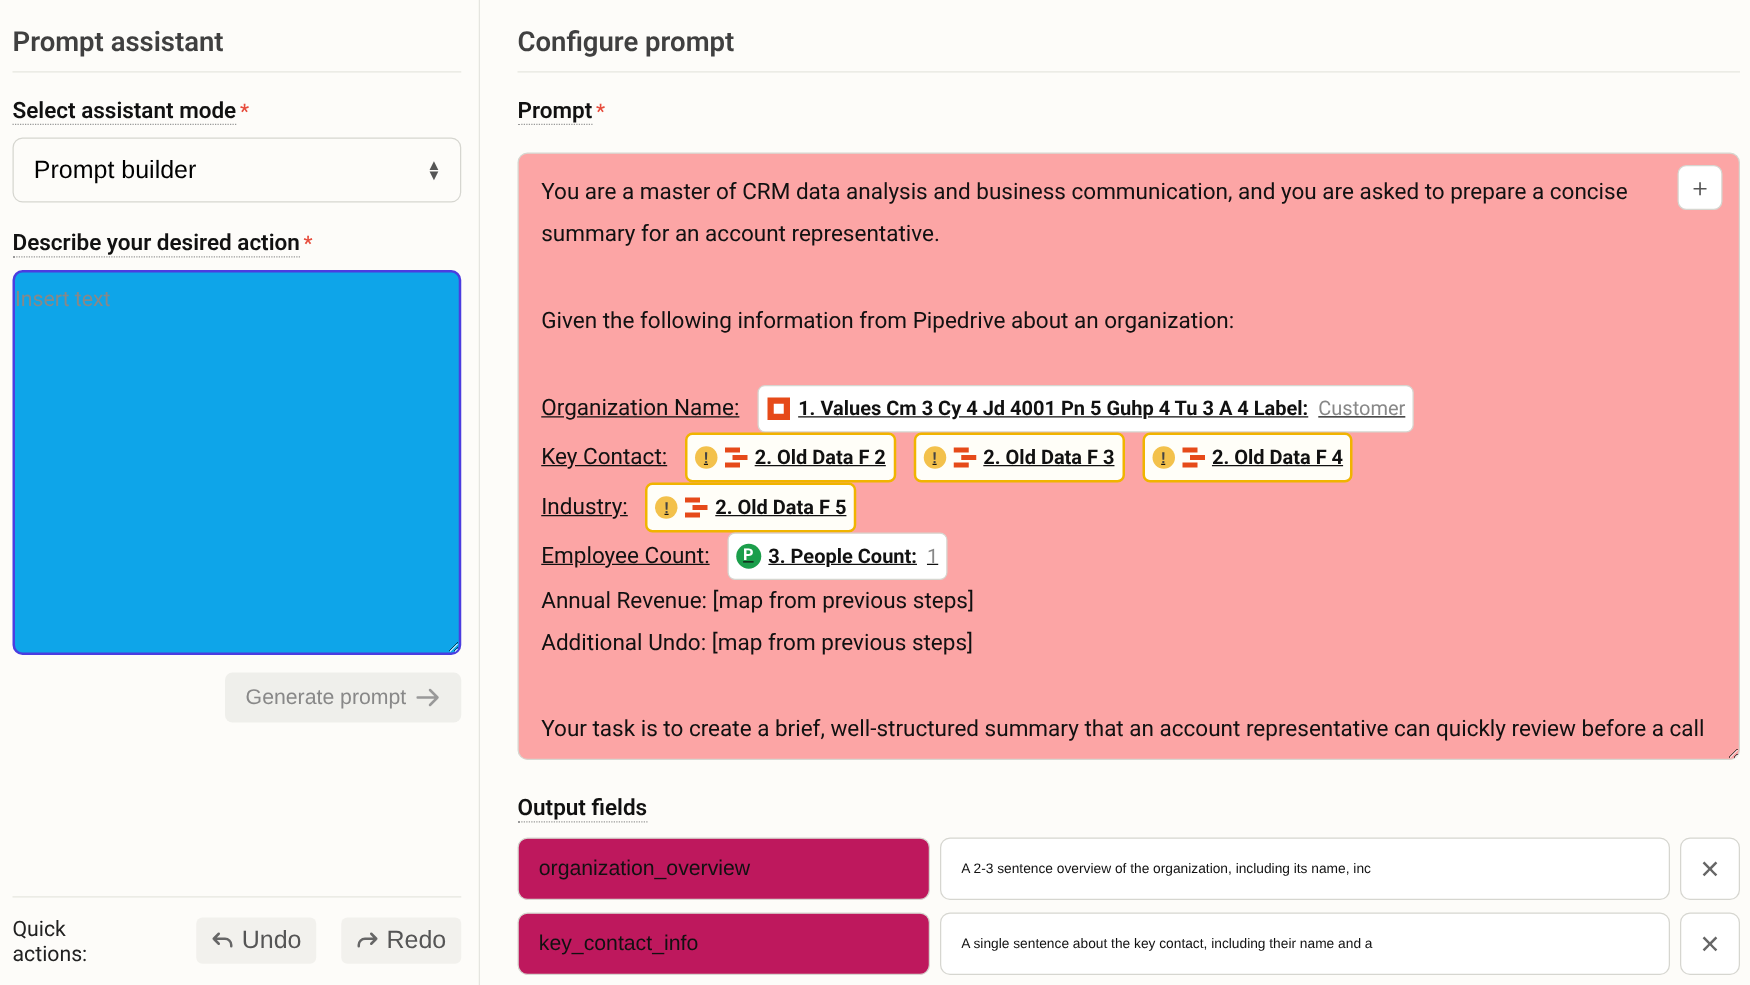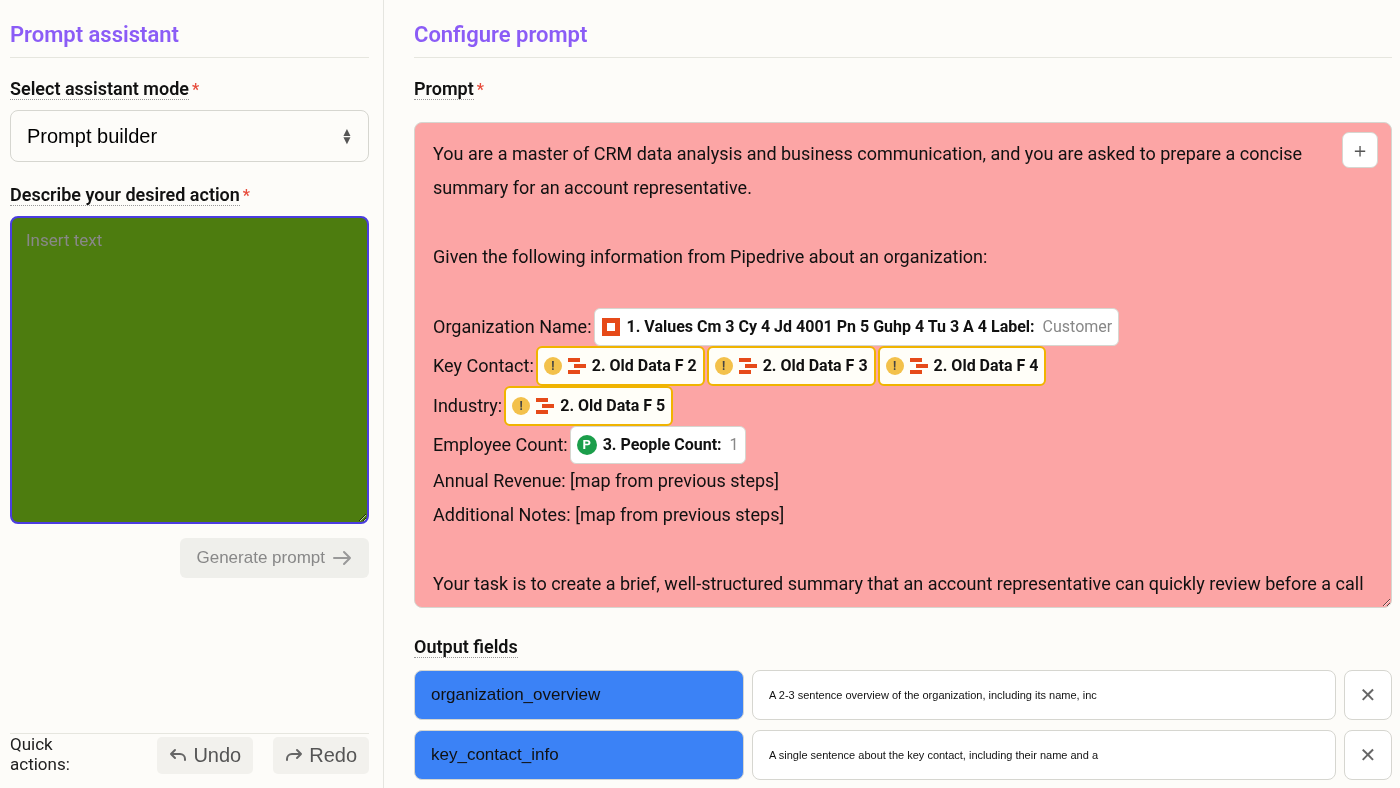--- a/index.html
+++ b/index.html
@@ -21,21 +21,21 @@
     flex-direction: column;
   }
   .main {
     flex: 1;
     padding: 22px 8px 8px 30px;
     display: flex;
     flex-direction: column;
     overflow: hidden;
   }
   .section-title {
-    color: #8b5cf6;
+    color: #404040;
     font-size: 22px;
     font-weight: 600;
     margin-bottom: 10px;
   }
   .divider {
     border: none;
     border-top: 1px solid #e6e6df;
     margin-bottom: 20px;
   }
   .field-label {
@@ -69,22 +69,22 @@
     pointer-events: none;
     color: #555;
     font-size: 12px;
     line-height: 8px;
   }
   .desc-textarea {
     width: 100%;
     height: 308px;
     border: 2px solid #4b3de0;
     border-radius: 8px;
-    background: #4d7c0f;
-    padding: 12px 14px;
+    background: #0ea5e9;
+    padding: 12px 0;
     font-size: 17px;
     font-family: inherit;
     resize: both;
     color: #111;
   }
   .desc-textarea::placeholder { color: #888; }
   .gen-row { display: flex; justify-content: flex-end; margin-top: 14px; align-items: flex-end; }
   .btn-gen {
     background: #efefeb;
     border: none;
@@ -93,22 +93,23 @@
     font-size: 17px;
     color: #888;
     display: flex;
     align-items: center;
     gap: 8px;
     cursor: default;
   }
   .quickbar {
     margin-top: auto;
     border-top: 1px solid #e6e6df;
-    display: flex;
-    align-items: flex-end;
+    padding-top: 16px;
+    display: flex;
+    align-items: flex-start;
     gap: 20px;
   }
   .quick-label { font-size: 17px; color: #222; margin-right: 34px;}
   .btn-small {
     background: #f2f1ed;
     border: none;
     border-radius: 5px;
     padding: 7px 12px;
     font-size: 20px;
     color: #555;
@@ -141,21 +142,21 @@
     border-radius: 7px;
     background: #fff;
     display: flex;
     align-items: center;
     justify-content: center;
     font-size: 20px;
     color: #555;
     cursor: pointer;
   }
   .prompt-box p { margin: 0; }
-  .prompt-line { display: flex; align-items: center; flex-wrap: wrap; gap: 2px; line-height: 2.0;}
+  .prompt-line { display: flex; align-items: center; flex-wrap: wrap; gap: 14px; line-height: 2.0; text-decoration: underline;}
   .token {
     display: inline-flex;
     align-items: center;
     gap: 6px;
     border: 1px solid #d6d6d0;
     border-radius: 6px;
     background: #fff;
     padding: 2px 6px 2px 6px;
     font-weight: 700;
     font-size: 16px;
@@ -190,21 +191,21 @@
     display:flex; align-items:center; justify-content:center; font-weight:700; font-size:13px;
   }
   .output-section { margin-top: 28px; }
   .out-title {
     font-size: 18px; font-weight: 600; border-bottom: 1px dotted #999; display: inline-block;
     margin-bottom: 12px;
   }
   .out-row { display:flex; gap:8px; margin-bottom:10px; }
   .out-field {
     flex: 0 0 330px;
-    border:1px solid #d6d6d0; border-radius:8px; background:#3b82f6;
+    border:1px solid #d6d6d0; border-radius:8px; background:#be185d;
     padding: 14px 16px; font-size: 17px; color:#111;
   }
   .out-desc {
     flex: 1;
     border:1px solid #d6d6d0; border-radius:8px; background:#fff;
     padding: 14px 16px; font-size: 11px; color:#111;
     white-space: nowrap; overflow:hidden; text-overflow: clip;
   }
   .out-del {
     flex: 0 0 48px;
@@ -347,21 +348,21 @@
       <div class="prompt-line">
         <span>Employee Count:</span>
         <span class="token">
           <span class="icon-p">P</span>
           <span>3. People Count:</span>
           <span class="meta">1</span>
         </span>
       </div>
 
       <p>Annual Revenue: [map from previous steps]</p>
-      <p>Additional Notes: [map from previous steps]</p>
+      <p>Additional Undo: [map from previous steps]</p>
       <p>&nbsp;</p>
       <p>Your task is to create a brief, well-structured summary that an account representative can quickly review before a call with the organization. The summary should highlight the most important aspects of the</p>
     </div>
   </div>
 
   <div class="output-section">
     <div class="out-title">Output fields</div>
 
     <div class="out-row">
       <input class="out-field" value="organization_overview" style="">

